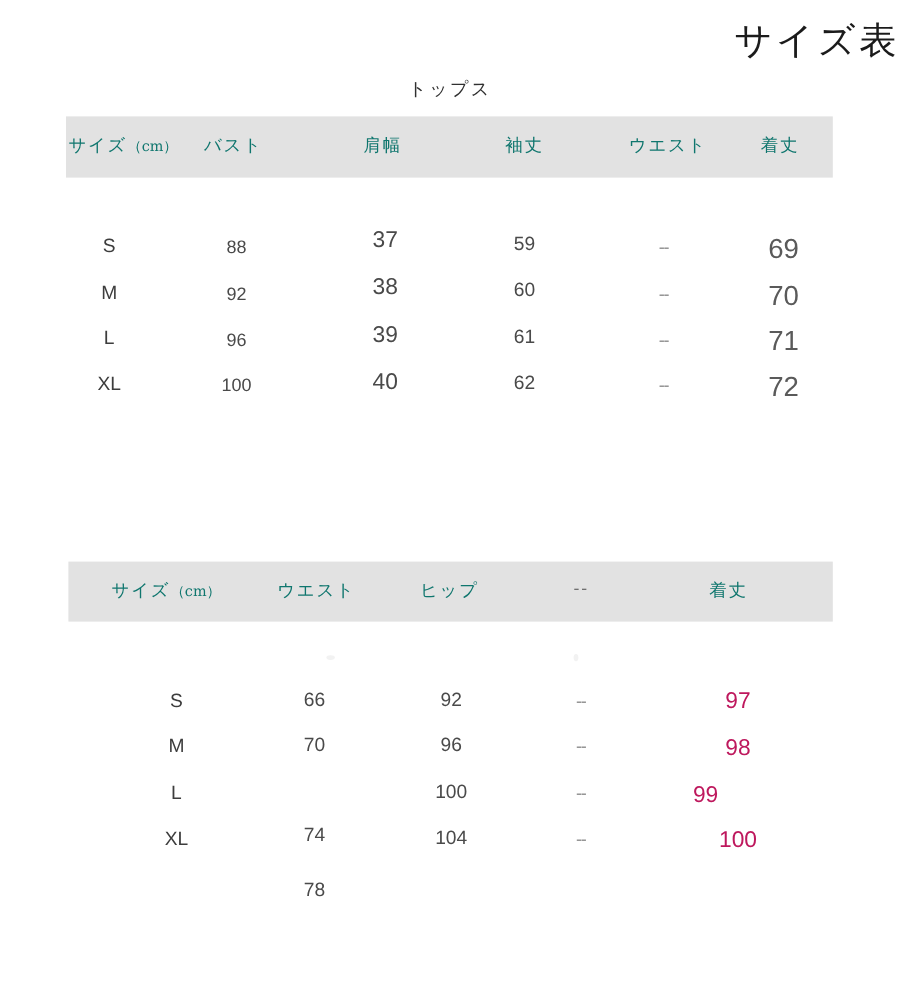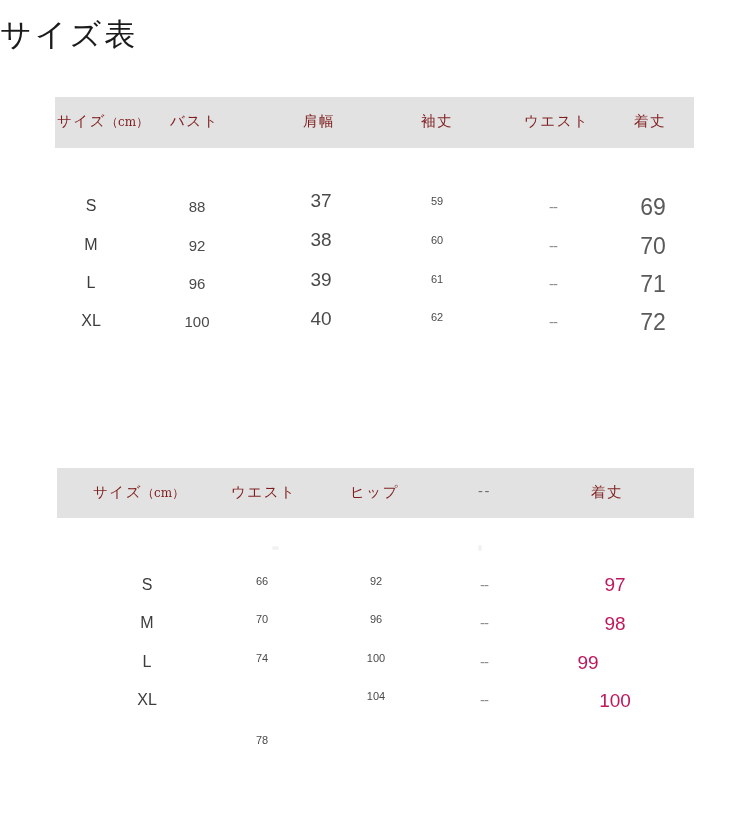--- a/index.html
+++ b/index.html
@@ -23,21 +23,21 @@
     width: 750px;
     height: 825px;
   }
 
   
   .main-title {
     position: absolute;
     left: 0;
     top: 16px;
     width: 750px;
-    text-align: left;
+    text-align: right;
     font-family: "DejaVu Serif", "Liberation Serif", serif;
     font-size: 31px;
     font-weight: 400;
     letter-spacing: 3px;
     color: #1b1b1b;
     line-height: 1.2;
   }
   .sub-title {
     position: absolute;
     left: 0;
@@ -69,21 +69,21 @@
     width: 637px;
     height: 50px;
   }
 
   .hcell {
     position: absolute;
     font-family: "DejaVu Serif", "Liberation Serif", serif;
     font-size: 14.5px;
     font-weight: 400;
     letter-spacing: 1.5px;
-    color: #7f1d1d;
+    color: #0f766e;
     white-space: nowrap;
   }
   .hcell .cm {
     font-size: 12px;
     letter-spacing: 0;
   }
 
   
   .dcell {
     position: absolute;
@@ -92,21 +92,21 @@
     color: #4a4a4a;
     white-space: nowrap;
     text-align: center;
     transform: translateX(-50%);
   }
   .dcell.size-label {
     font-size: 16px;
     color: #3d3d3d;
   }
   .dcell.s-14 { font-size: 15px; }
-  .dcell.s-16 { font-size: 11px; }
+  .dcell.s-16 { font-size: 16px; }
   .dcell.s-18 { font-size: 19px; }
   .dcell.s-22 { font-size: 23px; color: #5a5a5a; }
   .dcell.faded { color: #be185d; }
   .dcell.dash { color: #8e8e8e; letter-spacing: -1px; }
 
   
   .artifact {
     position: absolute;
     background: #f2f2f2;
     border-radius: 50%;
@@ -125,20 +125,21 @@
     color: #161616;
   }
 </style>
 </head>
 <body>
 
 <div class="page">
 
   <div class="main-title">サイズ表</div>
 
+  <div class="sub-title tops">トップス</div>
 
   <div class="header-band tops"></div>
 
   <div class="hcell" style="left:57px;  top:112px;">サイズ<span class="cm">（cm）</span></div>
   <div class="hcell" style="left:170px; top:112px;">バスト</div>
   <div class="hcell" style="left:303px; top:112px;">肩幅</div>
   <div class="hcell" style="left:421px; top:112px;">袖丈</div>
   <div class="hcell" style="left:524px; top:112px;">ウエスト</div>
   <div class="hcell" style="left:634px; top:112px;">着丈</div>
 
@@ -188,21 +189,21 @@
   <div class="dcell s-14 dash" style="left:484px; top:576px;">--</div>
   <div class="dcell s-18 faded" style="left:615px; top:574px;">97</div>
 
   <div class="dcell size-label" style="left:147px; top:614px;">M</div>
   <div class="dcell s-16" style="left:262px; top:613px;">70</div>
   <div class="dcell s-16" style="left:376px; top:613px;">96</div>
   <div class="dcell s-14 dash" style="left:484px; top:614px;">--</div>
   <div class="dcell s-18 faded" style="left:615px; top:613px;">98</div>
 
   <div class="dcell size-label" style="left:147px; top:653px;">L</div>
-  <div class="dcell s-16" style="left:262px; top:652px;text-align:center;">74</div>
+  <div class="dcell s-16" style="left:262px; top:688px;text-align:center;">74</div>
   <div class="dcell s-16" style="left:376px; top:652px;">100</div>
   <div class="dcell s-14 dash" style="left:484px; top:653px;">--</div>
   <div class="dcell s-18 faded" style="left:588px; top:652px;">99</div>
 
   <div class="dcell size-label" style="left:147px; top:691px;">XL</div>
   <div class="dcell s-16" style="left:262px; top:690px;margin-top:44px;">78</div>
   <div class="dcell s-16" style="left:376px; top:690px;">104</div>
   <div class="dcell s-14 dash" style="left:484px; top:691px;">--</div>
   <div class="dcell s-18 faded" style="left:615px; top:690px;">100</div>
 

